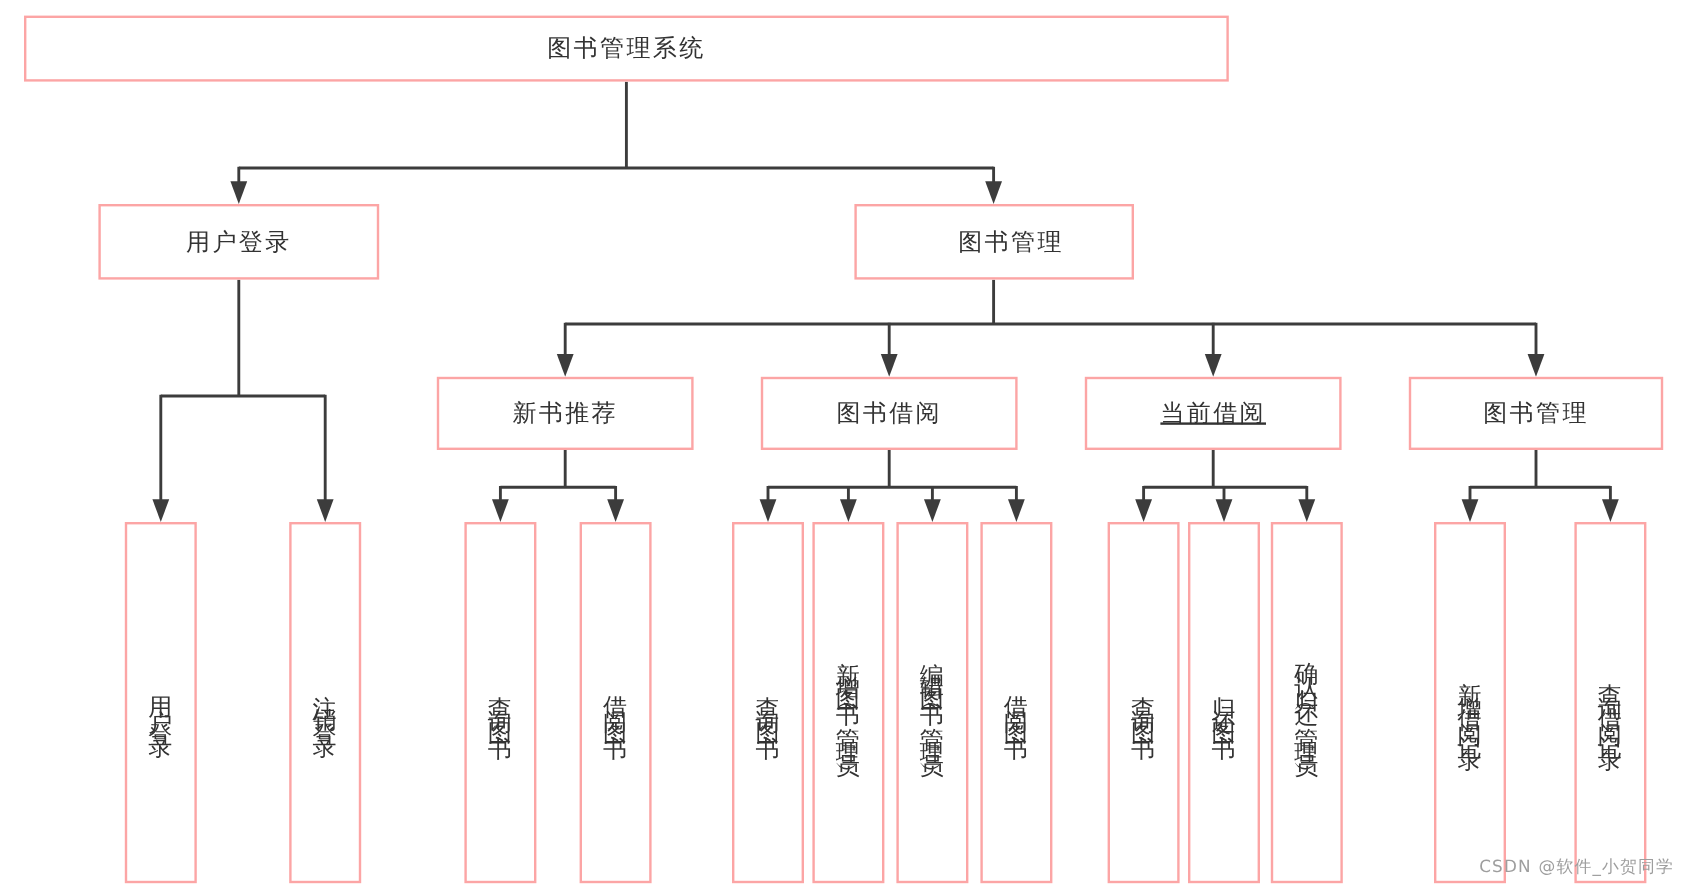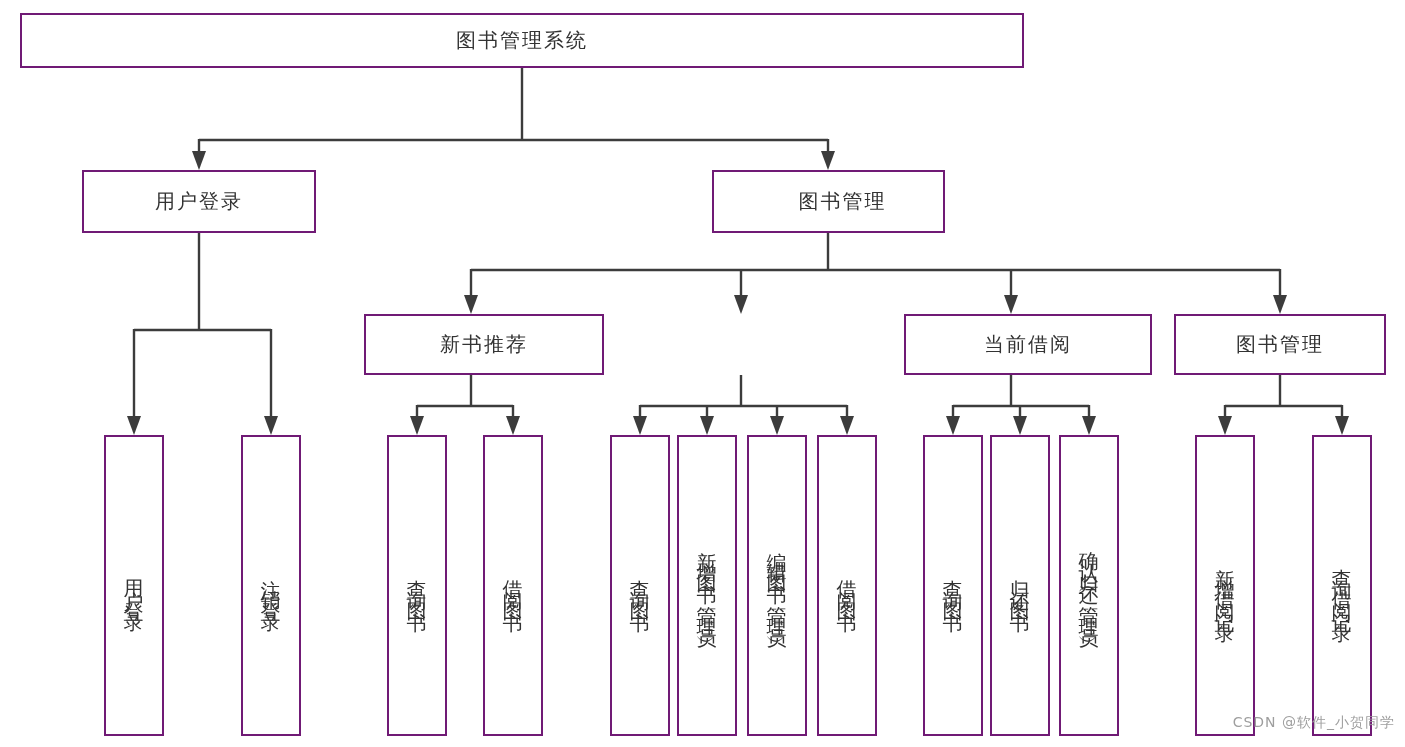--- a/index.html
+++ b/index.html
@@ -7,21 +7,21 @@
     position: relative;
     width: 1405px;
     height: 747px;
     background: #ffffff;
     font-family: "DejaVu Sans", "Liberation Sans", sans-serif;
     overflow: hidden;
   }
   .box {
     position: absolute;
     box-sizing: border-box;
-    border: 2px solid #701a75;
+    border: 2px solid #fca5a5;
     background: #ffffff;
     color: #333333;
     display: flex;
     align-items: center;
     justify-content: center;
     font-size: 20px;
     letter-spacing: 2px;
     text-align: right;
     z-index: 2;
   }
@@ -107,22 +107,23 @@
       <polygon points="1218,416 1232,416 1225,435" fill="#3c3c3c"></polygon>
       <line x1="1342" y1="405" x2="1342" y2="425" stroke="#3c3c3c" stroke-width="2.4"></line>
       <polygon points="1335,416 1349,416 1342,435" fill="#3c3c3c"></polygon>
     </svg>
 
   <div class="box" style="left:20px; top:13px; width:1004px; height:55px;">图书管理系统</div>
 
   <div class="box" style="left:82px; top:170px; width:234px; height:63px;">用户登录</div>
   <div class="box" style="left:712px; top:170px; width:233px; height:63px;padding-left:28px;">图书管理</div>
 
-  <div class="box" style="left:364px; top:314px; width:240px; height:61px;">新书推荐</div>
-  <div class="box" style="left:904px; top:314px; width:248px; height:61px;">当前借阅</div>
+  <div class="box" style="left:364px; top:314px; width:214px; height:61px;">新书推荐</div>
+  <div class="box" style="left:634px; top:314px; width:214px; height:61px;">图书借阅</div>
+  <div class="box" style="left:904px; top:314px; width:214px; height:61px;text-decoration:underline;">当前借阅</div>
   <div class="box" style="left:1174px; top:314px; width:212px; height:61px;">图书管理</div>
 
   <div class="box v" style="left:104px; top:435px; width:60px; height:301px;">用户登录</div>
   <div class="box v" style="left:241px; top:435px; width:60px; height:301px;">注销登录</div>
 
   <div class="box v" style="left:387px; top:435px; width:60px; height:301px;">查询图书</div>
   <div class="box v" style="left:483px; top:435px; width:60px; height:301px;">借阅图书</div>
 
   <div class="box v" style="left:610px; top:435px; width:60px; height:301px;">查询图书</div>
   <div class="box v" style="left:677px; top:435px; width:60px; height:301px;">新增图书（管理员）</div>

